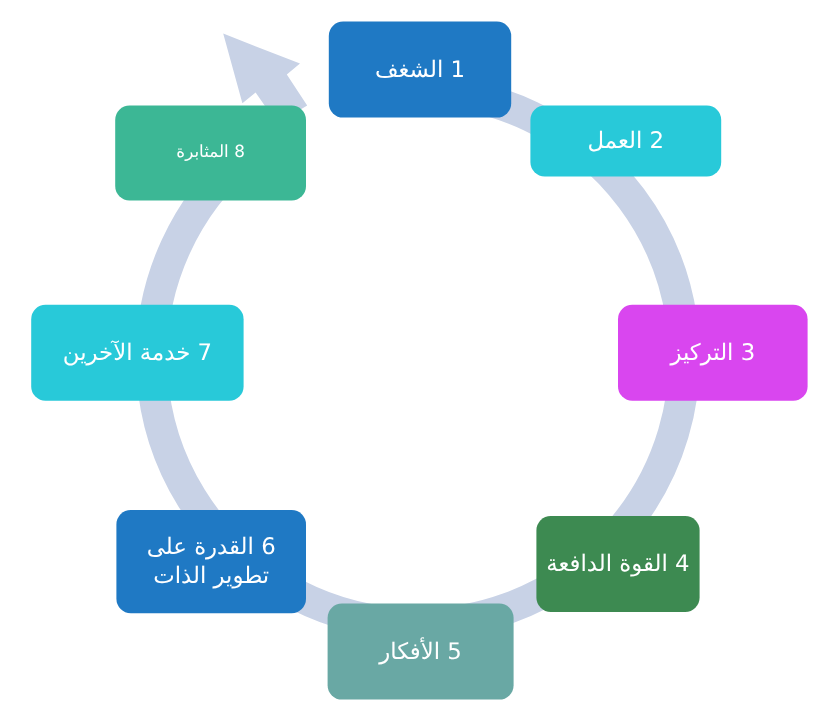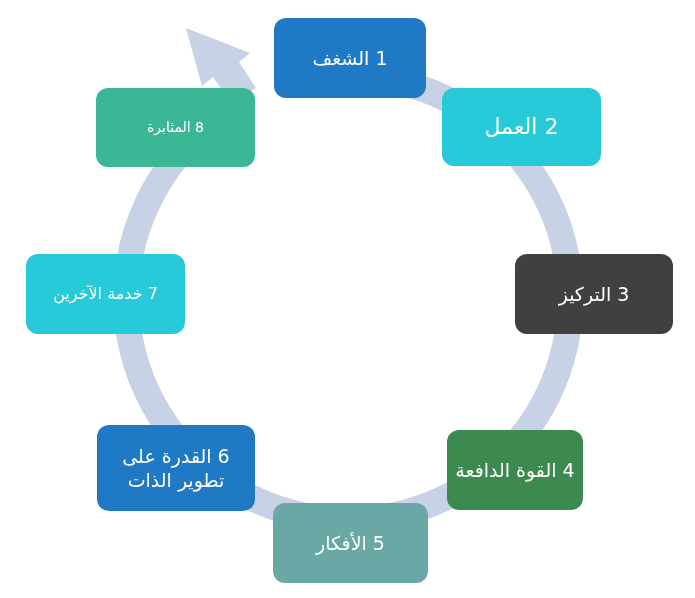--- a/index.html
+++ b/index.html
@@ -42,26 +42,26 @@
     line-height: 1.28;
     padding: 4px 8px;
   }
   .node-label {
     display: block;
     width: 100%;
     white-space: pre-line;
   }
   
   #node-1 { left: 274px; top: 18px;  width: 152px; height: 80px; font-size: 19px; }
-  #node-2 { left: 442px; top: 88px;  width: 159px; height: 78px; font-size: 22px; }
+  #node-2 { left: 442px; top: 88px;  width: 159px; height: 59px; font-size: 19px; }
   #node-3 { left: 515px; top: 254px; width: 158px; height: 80px; font-size: 19px; }
   #node-4 { left: 447px; top: 430px; width: 136px; height: 80px; font-size: 19px; }
   #node-5 { left: 273px; top: 503px; width: 155px; height: 80px; font-size: 19px; text-align: center; }
   #node-6 { left:  97px; top: 425px; width: 158px; height: 86px; font-size: 19px; }
-  #node-7 { left:  26px; top: 254px; width: 159px; height: 80px; font-size: 16px; }
+  #node-7 { left:  26px; top: 254px; width: 177px; height: 80px; font-size: 19px; }
   #node-8 { left:  96px; top:  88px; width: 159px; height: 79px; font-size: 14px; }
 </style>
 </head>
 <body>
 
 <div id="cycle-diagram">
 
   <svg class="ring-svg" viewBox="0 0 695 598">
 
     <g>
@@ -75,21 +75,21 @@
   </svg>
 
   <div class="node-box" id="node-1" style="background:#1f79c4;">
     <span class="node-label">1 الشغف</span>
   </div>
 
   <div class="node-box" id="node-2" style="background:#28c9d9;">
     <span class="node-label">2 العمل</span>
   </div>
 
-  <div class="node-box" id="node-3" style="background:#404040;">
+  <div class="node-box" id="node-3" style="background:#d946ef;">
     <span class="node-label">3 التركيز</span>
   </div>
 
   <div class="node-box" id="node-4" style="background:#3d8a51;">
     <span class="node-label">4 القوة الدافعة</span>
   </div>
 
   <div class="node-box" id="node-5" style="background:#69a8a4;">
     <span class="node-label">5 الأفكار</span>
   </div>

